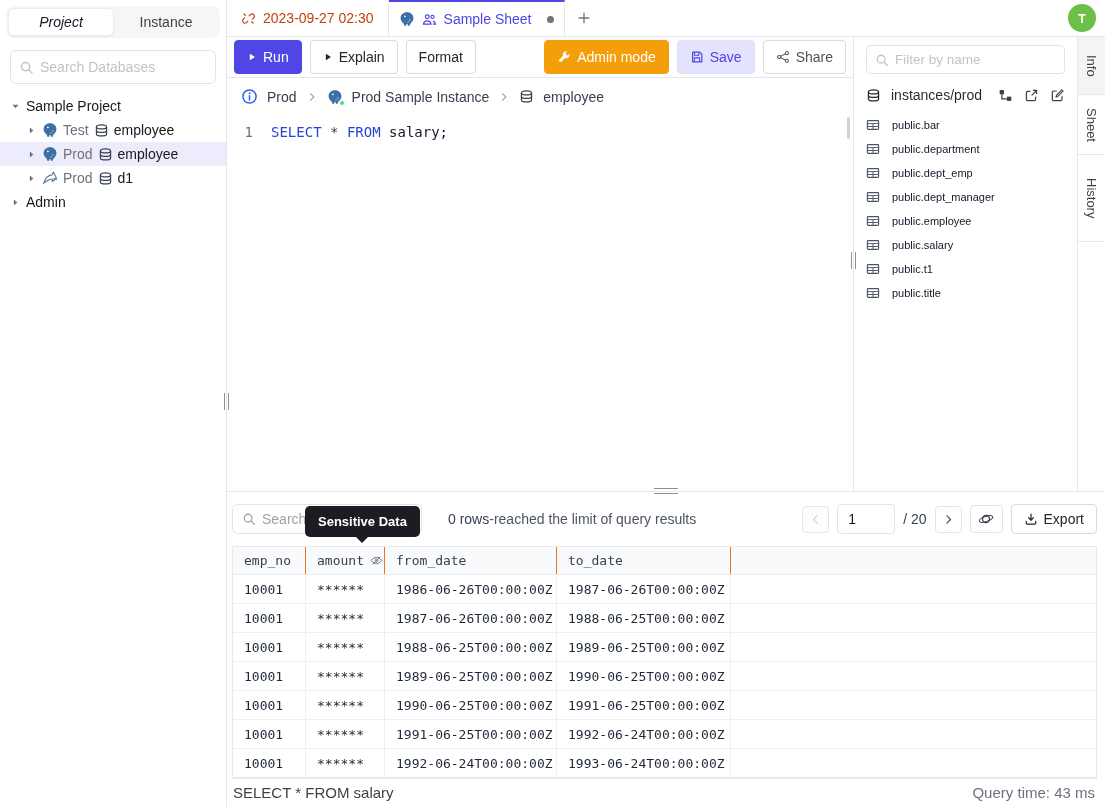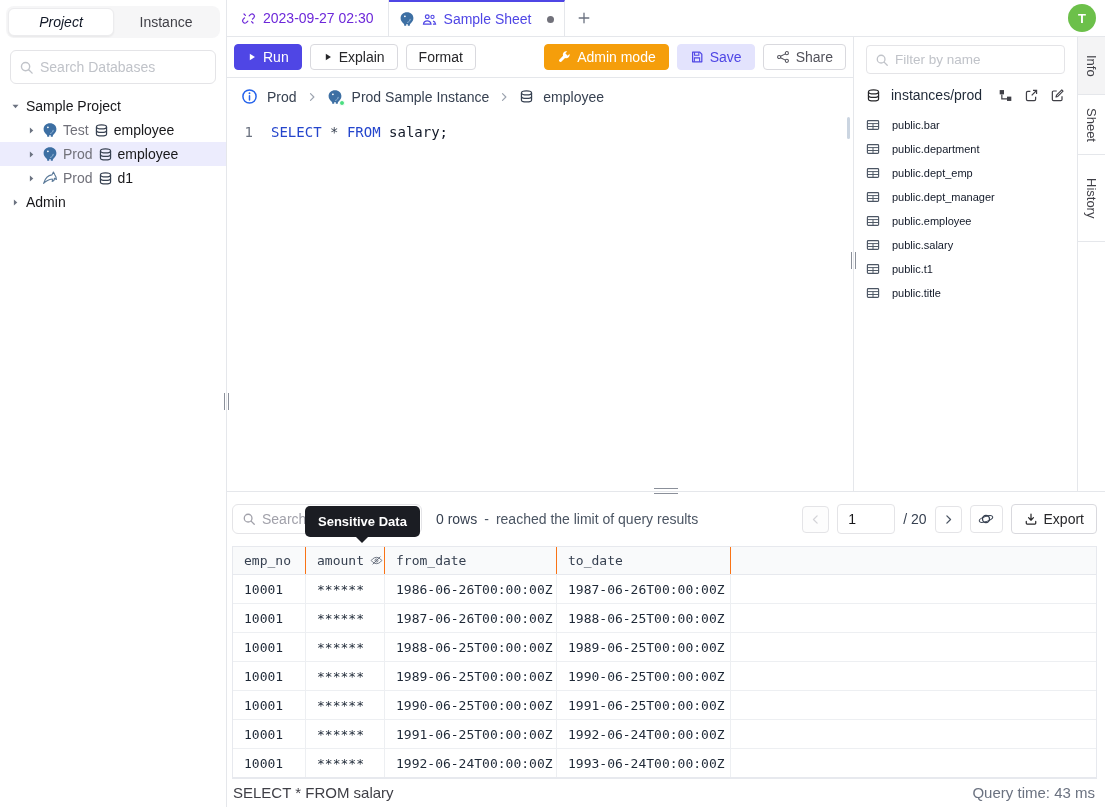--- a/index.html
+++ b/index.html
@@ -20,30 +20,30 @@
   .trow.child { padding-left:26px; }
   .trow.selected { background:var(--selected_row_bg,#ececfd); }
   .trow .env { color:#71717a; }
   .trow .db { color:#18181b; }
   .caret { color:#6b7280; }
   .handle-v { position:absolute; right:-3px; top:393px; width:5px; height:17px; border-left:1.5px solid #8b909a; border-right:1.5px solid #8b909a; z-index:4; }
 
   
   .main { flex:1; display:flex; flex-direction:column; min-width:0; }
   .tabbar { height:37px; border-bottom:1px solid #e5e7eb; display:flex; align-items:stretch; flex:none; }
-  .tab { display:flex; align-items:center; gap:7px; padding:4px 14px; font-size:14px; color:#6d28d9; border-right:1px solid #e5e7eb; cursor:pointer; background:#fff; }
+  .tab { display:flex; align-items:center; gap:7px; padding:4px 14px; font-size:14px; color:#c2410c; border-right:1px solid #e5e7eb; cursor:pointer; background:#fff; }
   .tab.active { color:var(--accent,#4f46e5); border-top:2px solid var(--accent,#4f46e5); padding:0 10px; }
   .tab .dot { width:7px; height:7px; border-radius:50%; background:#71717a; margin-left:8px; }
   .newtab { width:38px; display:flex; align-items:center; justify-content:center; color:#6b7280; cursor:pointer; }
   .avatar { margin-left:auto; align-self:center; margin-right:9px; width:28px; height:28px; border-radius:50%; background:var(--avatar_green,#6cc04a); color:#fff; display:flex; align-items:center; justify-content:center; font-size:13px; font-weight:bold; cursor:pointer; }
 
   .mid { flex:1; display:flex; min-height:0; }
   .editor-col { flex:1; display:flex; flex-direction:column; min-width:0; position:relative; }
   .toolbar { height:41px; display:flex; align-items:center; gap:8px; padding:0 7px; border-bottom:1px solid #e5e7eb; flex:none; }
-  .btn { height:26px; display:flex; align-items:center; gap:6px; padding:0 12px; border-radius:4px; border:1px solid #d9d9de; background:#fff; font-size:14px; color:#27272a; cursor:pointer; font-family:inherit; }
+  .btn { height:34px; display:flex; align-items:center; gap:6px; padding:0 12px; border-radius:4px; border:1px solid #d9d9de; background:#fff; font-size:14px; color:#27272a; cursor:pointer; font-family:inherit; }
   .btn.primary { background:var(--accent,#4f46e5); border-color:var(--accent,#4f46e5); color:#fff; }
   .btn.admin { background:var(--admin_orange,#f59e0b); border-color:var(--admin_orange,#f59e0b); color:#fff; font-weight:500;margin-left:15px; }
   .btn.save { background:var(--save_bg,#e3e3fd); border-color:var(--save_bg,#e3e3fd); color:var(--accent,#4f46e5); }
   .btn.ghost { color:#52525b; }
   .tb-right { margin-left:auto; display:flex; gap:8px; }
 
   .crumbs { height:37px; display:flex; align-items:center; gap:9px; padding:0 14px; font-size:14px; color:#374151; flex:none; }
   .crumb-sep { color:#9ca3af; }
   .pgwrap { position:relative; }
   .pgwrap .statusdot { position:absolute; right:-2px; bottom:-1px; width:6px; height:6px; border-radius:50%; background:var(--status_green,#4ade80); border:1px solid #fff; }
@@ -76,21 +76,21 @@
   .vtab.sheet { height:60px; }
   .vtab.history { height:87px; }
 
   
   .results { height:316px; border-top:1px solid #e5e7eb; display:flex; flex-direction:column; position:relative; flex:none; }
   .res-handle { position:absolute; top:-4px; left:calc(50% - 12px); width:24px; height:6px; border-top:1.5px solid #8b909a; border-bottom:1.5px solid #8b909a; }
   .res-toolbar { height:54px; display:flex; align-items:center; padding:0 8px 0 5px; flex:none; }
   .res-search { width:190px; height:30px; border:1px solid #e4e4e7; border-radius:6px; display:flex; align-items:center; gap:6px; padding:0 9px; color:#a1a1aa; flex:none; }
   .res-search input { border:0; outline:0; width:100%; font-size:14px; font-family:inherit; color:#374151; }
   .res-search input::placeholder { color:#a1a1aa; }
-  .rowsinfo { margin-left:14px; font-size:14px; color:#4b5563; display:flex; gap:7px; align-items:center; white-space:nowrap; }
+  .rowsinfo { margin-left:26px; font-size:14px; color:#4b5563; display:flex; gap:0; align-items:center; white-space:nowrap; }
   .rowsinfo .cnt { color:#374151; }
   .pager { margin-left:auto; display:flex; align-items:center; gap:8px; }
   .icon-btn { width:27px; height:27px; border:1px solid #e4e4e7; border-radius:4px; background:#fff; display:flex; align-items:center; justify-content:center; color:#4b5563; cursor:pointer; }
   .icon-btn.disabled { color:#d4d4d8; background:#fdfdfd; }
   .icon-btn.wide { width:33px; height:28px; color:#374151; }
   .page-input { width:58px; height:30px; border:1px solid #e4e4e7; border-radius:4px; padding:0 10px; font-size:14px; font-family:inherit; color:#18181b; outline:none; }
   .page-total { font-size:14px; color:#374151; }
   .export-btn { height:30px; }
 
   .tooltip { position:absolute; left:78px; top:14px; background:var(--tooltip_bg,#1b1d23); color:#fff; font-size:13px; font-weight:600; padding:8px 13px; border-radius:5px; z-index:20; white-space:nowrap; }

